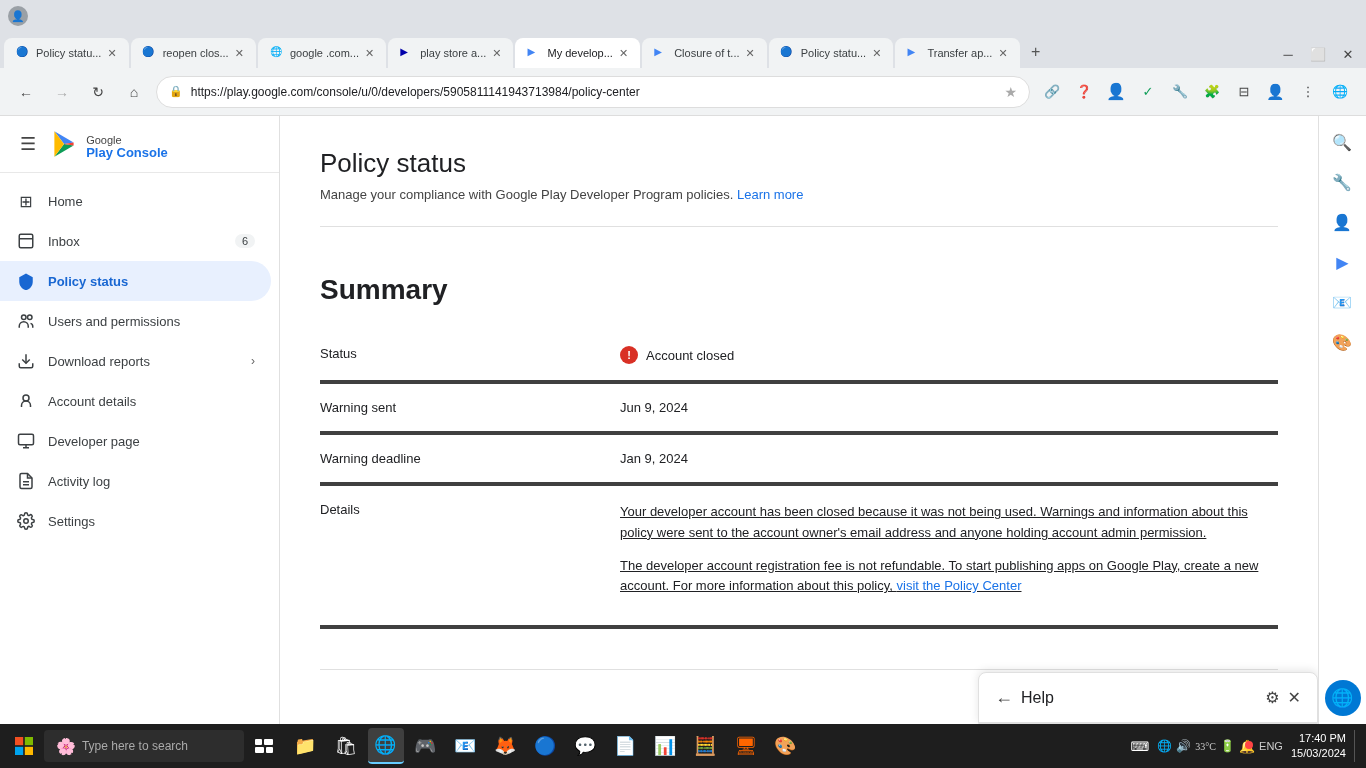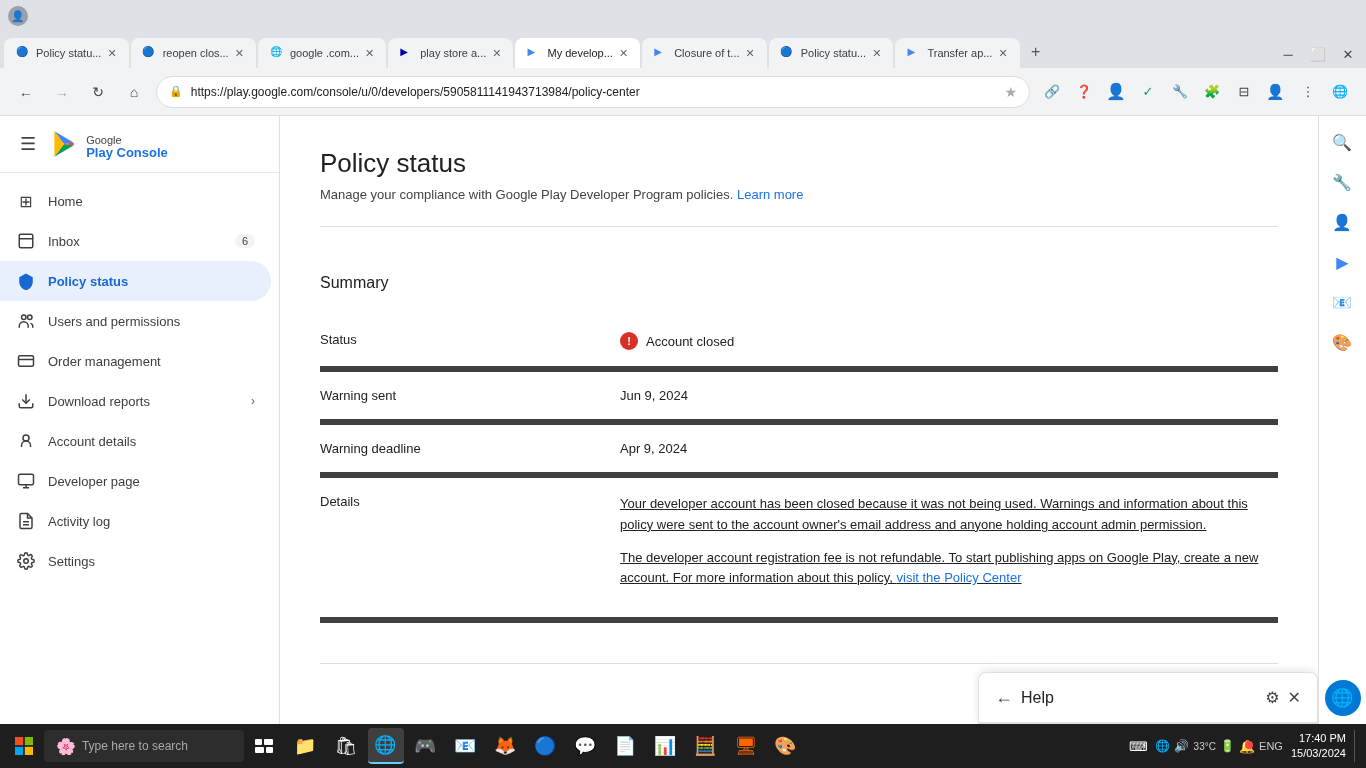--- a/index.html
+++ b/index.html
@@ -39,24 +39,24 @@
     .nav-icon { width: 20px; height: 20px; display: flex; align-items: center; justify-content: center; font-size: 16px; flex-shrink: 0; }
     .nav-badge { margin-left: auto; background: #f1f3f4; color: #3c4043; border-radius: 10px; padding: 1px 7px; font-size: 11px; }
     .nav-chevron { margin-left: auto; font-size: 12px; color: #666; }
 
     
     .main-content { flex: 1; overflow-y: auto; padding: 32px 40px; position: relative; }
     .page-title { font-size: 26px; font-weight: 400; color: #202124; margin-bottom: 8px; }
     .page-subtitle { font-size: 13px; color: #444; margin-bottom: 24px; }
     .learn-more { color: #1a73e8; text-decoration: none; }
     .divider { border: none; border-top: 1px solid #e0e0e0; margin: 16px 0; }
-    .section-title { font-size: 16px; font-weight: 400; color: #202124; margin-bottom: 24px; margin-top: 47px; }
+    .section-title { font-size: 28px; font-weight: 700; color: #202124; margin-bottom: 24px; margin-top: 47px; }
 
     .summary-table { width: 100%; border-collapse: collapse; }
-    .summary-row { border-bottom: 6px solid #404040; }
+    .summary-row { border-bottom: 4px solid #404040; }
     .summary-label { padding: 16px 0; color: #202124; font-size: 13px; width: 300px; vertical-align: top; font-weight: 500; }
     .summary-value { padding: 16px 0; color: #202124; font-size: 13px; vertical-align: top; }
     .status-closed { display: flex; align-items: center; gap: 8px; }
     .status-icon { width: 18px; height: 18px; border-radius: 50%; background: #d93025; display: flex; align-items: center; justify-content: center; color: white; font-size: 11px; font-weight: 700; }
     .details-text { color: #202124; font-size: 13px; line-height: 1.6; margin-bottom: 12px; text-decoration: underline; }
     .details-link { color: #1a73e8; text-decoration: none; }
 
     
     .help-panel { position: absolute; bottom: 0; right: 0; width: 340px; background: #fff; border: 1px solid #e0e0e0; border-radius: 8px 8px 0 0; box-shadow: 0 -2px 8px rgba(0,0,0,0.1); }
     .help-header { padding: 14px 16px; display: flex; align-items: center; justify-content: space-between; border-bottom: 1px solid #e0e0e0; }
@@ -219,29 +219,20 @@
         <div class="nav-item">
           <span class="nav-icon">
             <svg width="18" height="18" viewBox="0 0 24 24" fill="none" stroke="currentColor" stroke-width="2">
                 <circle cx="9" cy="7" r="3"></circle>
                 <path d="M3 21v-2a6 6 0 0 1 6-6h0a6 6 0 0 1 6 6v2"></path>
                 <circle cx="17" cy="7" r="3"></circle>
                 <path d="M21 21v-2a4 4 0 0 0-3-3.85"></path>
               </svg>
           </span>
           <span>Users and permissions</span>
-        </div>
-        <div class="nav-item">
-          <span class="nav-icon">
-            <svg width="18" height="18" viewBox="0 0 24 24" fill="none" stroke="currentColor" stroke-width="2">
-                <rect x="2" y="5" width="20" height="14" rx="2"></rect>
-                <line x1="2" y1="10" x2="22" y2="10"></line>
-              </svg>
-          </span>
-          <span>Order management</span>
         </div>
         <div class="nav-item">
           <span class="nav-icon">
             <svg width="18" height="18" viewBox="0 0 24 24" fill="none" stroke="currentColor" stroke-width="2">
                 <path d="M21 15v4a2 2 0 0 1-2 2H5a2 2 0 0 1-2-2v-4"></path>
                 <polyline points="7 10 12 15 17 10"></polyline>
                 <line x1="12" y1="15" x2="12" y2="3"></line>
               </svg>
           </span>
           <span>Download reports</span>
@@ -308,21 +299,21 @@
                 <span>Account closed</span>
               </div>
             </td>
           </tr>
           <tr class="summary-row">
             <td class="summary-label">Warning sent</td>
             <td class="summary-value">Jun 9, 2024</td>
           </tr>
           <tr class="summary-row">
             <td class="summary-label">Warning deadline</td>
-            <td class="summary-value">Apr 9, 2024</td>
+            <td class="summary-value">Jan 9, 2024</td>
           </tr>
           <tr class="summary-row">
             <td class="summary-label">Details</td>
             <td class="summary-value">
               <p class="details-text">Your developer account has been closed because it was not being used. Warnings and information about this policy were sent to the account owner's email address and anyone holding account admin permission.</p>
               <p class="details-text">
                 <span>The developer account registration fee is not refundable. To start publishing apps on Google Play, create a new account. For more information about this policy, </span><a class="details-link" href="#">visit the Policy Center</a>
               </p>
             </td>
           </tr>
@@ -391,21 +382,21 @@
       <div class="taskbar-app" style="color:#217346;">📊</div>
       <div class="taskbar-app">🧮</div>
       <div class="taskbar-app" style="color:#f60;">🖥</div>
       <div class="taskbar-app">🎨</div>
     </div>
     <div class="taskbar-right">
       <span style="font-size:13px;cursor:pointer;">⌨</span>
       <div style="display:flex;align-items:center;gap:4px;">
         <span style="font-size:12px;">🌐</span>
         <span style="font-size:12px;">🔊</span>
-        <div style="display:flex;flex-direction:column;font-size:10px;color:#ccc;align-items:flex-start;">
+        <div style="display:flex;flex-direction:column;font-size:10px;color:#ccc;align-items:flex-start;font-family:Liberation Serif, serif;">
           <span>33°C</span>
         </div>
         <span style="font-size:12px;">🔋</span>
         <span style="font-size:13px;position:relative;">
           🔔
           <span class="notif-badge"></span>
         </span>
         <span style="font-size:11px;color:#ccc;">ENG</span>
       </div>
       <div class="taskbar-time">

